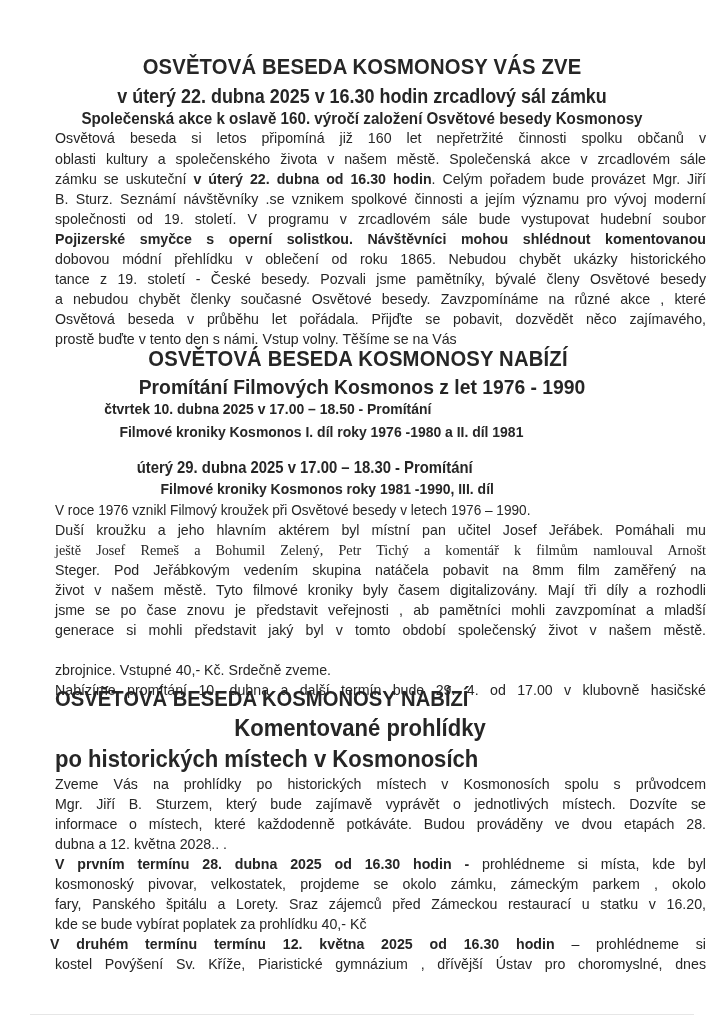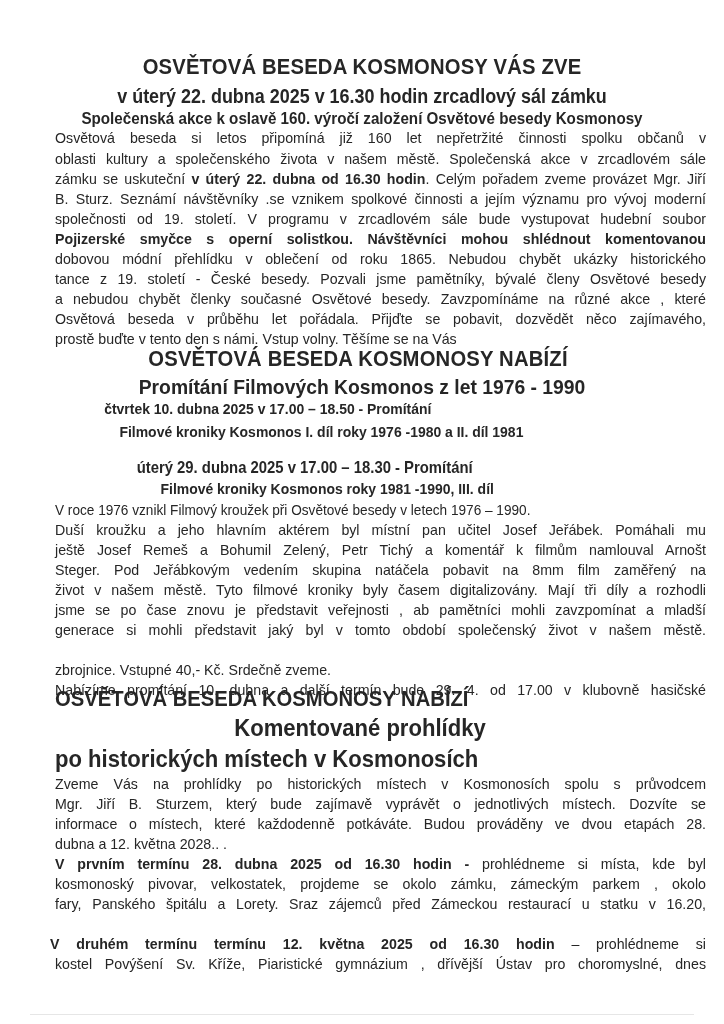--- a/index.html
+++ b/index.html
@@ -33,55 +33,56 @@
 <body>
 
 <div class="page">
 
   <div class="line c h1" style="top:56px;">OSVĚTOVÁ  BESEDA  KOSMONOSY VÁS ZVE</div>
   <div class="line c h2" style="top:87px;">v úterý 22. dubna  2025  v 16.30 hodin zrcadlový sál zámku</div>
   <div class="line c h3" style="top:110px;">Společenská akce k oslavě 160. výročí založení Osvětové besedy Kosmonosy</div>
 
   <div class="line body" style="top:131px;"> Osvětová beseda  si letos připomíná  již 160 let  nepřetržité činnosti spolku občanů v</div>
   <div class="line body" style="top:152px;">oblasti kultury a společenského života v našem městě. Společenská akce  v zrcadlovém sále</div>
-  <div class="line body" style="top:172px;"><span>zámku se uskuteční </span><span class="b">v úterý  22. dubna od 16.30 hodin</span><span>. Celým pořadem zveme provázet Mgr. Jiří</span></div>
+  <div class="line body" style="top:172px;"><span>zámku se uskuteční </span><span class="b">v úterý  22. dubna od 16.30 hodin</span><span>. Celým pořadem bude provázet Mgr. Jiří</span></div>
   <div class="line body" style="top:192px;">B. Sturz.  Seznámí návštěvníky .se vznikem spolkové činnosti a jejím významu pro vývoj  moderní</div>
   <div class="line body" style="top:212px;">společnosti od 19. století.  V programu v zrcadlovém sále bude vystupovat  hudební soubor</div>
   <div class="line body" style="top:232px;font-weight:bold;">Pojizerské smyčce s operní solistkou.  Návštěvníci  mohou shlédnout komentovanou</div>
   <div class="line body" style="top:252px;">dobovou módní přehlídku v oblečení od roku 1865. Nebudou chybět ukázky  historického</div>
   <div class="line body" style="top:272px;">tance z 19. století -  České besedy. Pozvali jsme pamětníky, bývalé členy Osvětové besedy</div>
   <div class="line body" style="top:292px;">a nebudou chybět členky současné Osvětové besedy. Zavzpomínáme na různé akce , které</div>
   <div class="line body" style="top:312px;">Osvětová beseda v průběhu let  pořádala. Přijďte se pobavit, dozvědět něco zajímavého,</div>
   <div class="line body last" style="top:332px;">prostě buďte v tento den s námi. Vstup volny. Těšíme se na Vás</div>
 
   <div class="line c h1" style="top:348px; left:-4px;">OSVĚTOVÁ  BESEDA  KOSMONOSY NABÍZÍ</div>
   <div class="line c" style="top:376px; font-weight:bold; font-size:21px; transform:scaleX(0.92); transform-origin:center;">Promítání Filmových Kosmonos z let 1976 - 1990</div>
   <div class="line h4" style="top:401px; left:86px;">čtvrtek 10. dubna 2025 v 17.00 – 18.50    -     Promítání</div>
   <div class="line h4" style="top:424px; left:97px;">Filmové kroniky Kosmonos I. díl roky 1976 -1980 a  II. díl 1981</div>
   <div class="line h4" style="top:459px; left:118px; font-size:16.5px;">úterý 29. dubna 2025 v 17.00 – 18.30    -     Promítání</div>
   <div class="line h4" style="top:481px; left:142px;">Filmové kroniky Kosmonos roky 1981 -1990, III. díl</div>
 
   <div class="line body last" style="top:503px; transform:scaleX(0.96); transform-origin:left;">V roce 1976 vznikl Filmový kroužek při Osvětové besedy v letech 1976 – 1990.</div>
   <div class="line body" style="top:523px;">Duší kroužku a jeho hlavním aktérem byl místní pan učitel Josef Jeřábek. Pomáhali mu</div>
-  <div class="line body" style="top:543px;">ještě Josef Remeš a Bohumil Zelený, Petr Tichý a komentář k filmům namlouval Arnošt</div>
+  <div class="line body" style="top:543px;font-family:Liberation Serif, serif;">ještě Josef Remeš a Bohumil Zelený, Petr Tichý a komentář k filmům namlouval Arnošt</div>
   <div class="line body" style="top:563px;">Steger. Pod Jeřábkovým vedením skupina natáčela pobavit na 8mm film zaměřený na</div>
   <div class="line body" style="top:603px;">jsme se po čase znovu  je  představit veřejnosti , ab pamětníci mohli zavzpomínat a mladší</div>
   <div class="line body" style="top:583px;">život v našem městě. Tyto filmové kroniky byly časem digitalizovány. Mají tři díly a rozhodli</div>
   <div class="line body" style="top:623px;">generace si mohli představit jaký byl  v tomto období společenský život v našem městě.</div>
   <div class="line body" style="top:643px;margin-top:40px;">Nabízíme promítání  10. dubna a další termín bude 29. 4. od 17.00 v klubovně hasičské</div>
   <div class="line body last" style="top:663px;">zbrojnice. Vstupné 40,- Kč. Srdečně zveme.</div>
 
   <div class="line hl" style="top:688px;">OSVĚTOVÁ  BESEDA  KOSMONOSY NABÍZÍ</div>
   <div class="line c" style="top:716px; left:-2px; font-weight:bold; font-size:24px; transform:scaleX(0.92); transform-origin:center;">Komentované prohlídky</div>
   <div class="line hl2" style="top:747px;">po historických místech v Kosmonosích</div>
 
   <div class="line body" style="top:797px;">Mgr. Jiří B. Sturzem, který bude  zajímavě vyprávět o jednotlivých místech. Dozvíte se</div>
   <div class="line body" style="top:777px;">Zveme Vás na prohlídky po historických místech v Kosmonosích spolu s průvodcem</div>
   <div class="line body" style="top:817px;">informace o místech, které každodenně potkáváte. Budou prováděny ve dvou etapách 28.</div>
   <div class="line body last" style="top:837px;">dubna a  12. května 2028.. .</div>
   <div class="line body" style="top:857px;"><span></span><span class="b">V prvním termínu 28. dubna 2025 od  16.30 hodin -</span><span> prohlédneme si místa, kde byl</span></div>
   <div class="line body" style="top:877px;">kosmonoský pivovar, velkostatek,  projdeme se okolo zámku, zámeckým parkem , okolo</div>
   <div class="line body" style="top:897px;">fary, Panského špitálu  a Lorety. Sraz zájemců před Zámeckou restaurací u statku v 16.20,</div>
+  <div class="line body last" style="top:917px;">kde se bude vybírat poplatek za prohlídku 40,- Kč</div>
   <div class="line body" style="top:937px; left:50px; width:656px;"><span></span><span class="b">V  druhém termínu  termínu 12. května 2025 od  16.30 hodin</span><span> – prohlédneme si</span></div>
   <div class="line body" style="top:957px;">kostel  Povýšení Sv. Kříže, Piaristické gymnázium , dřívější Ústav pro choromyslné, dnes</div>
 
   <div class="bottom-rule"></div>
 </div>
 
 </body></html>

